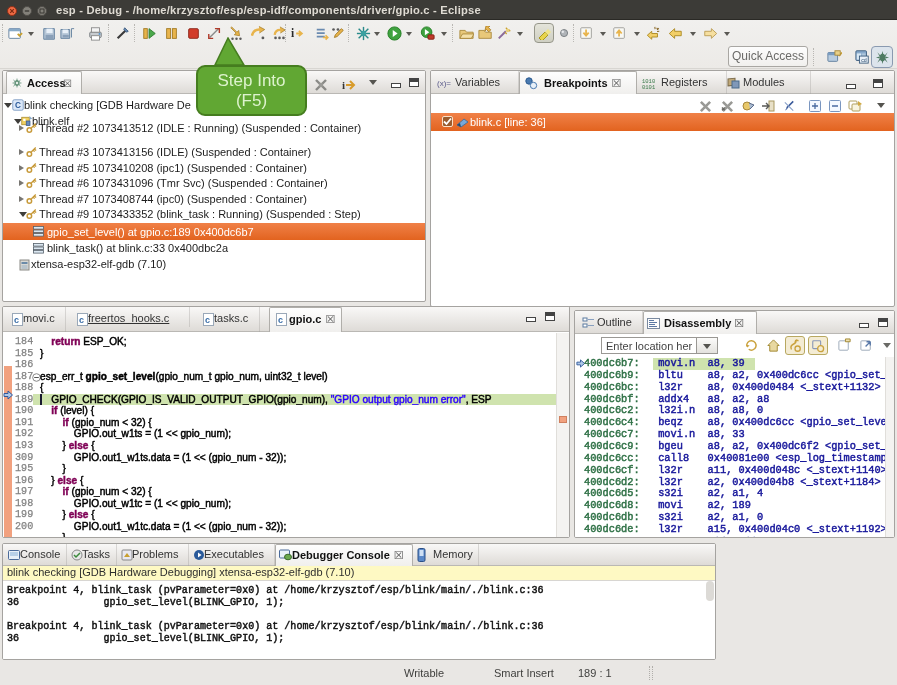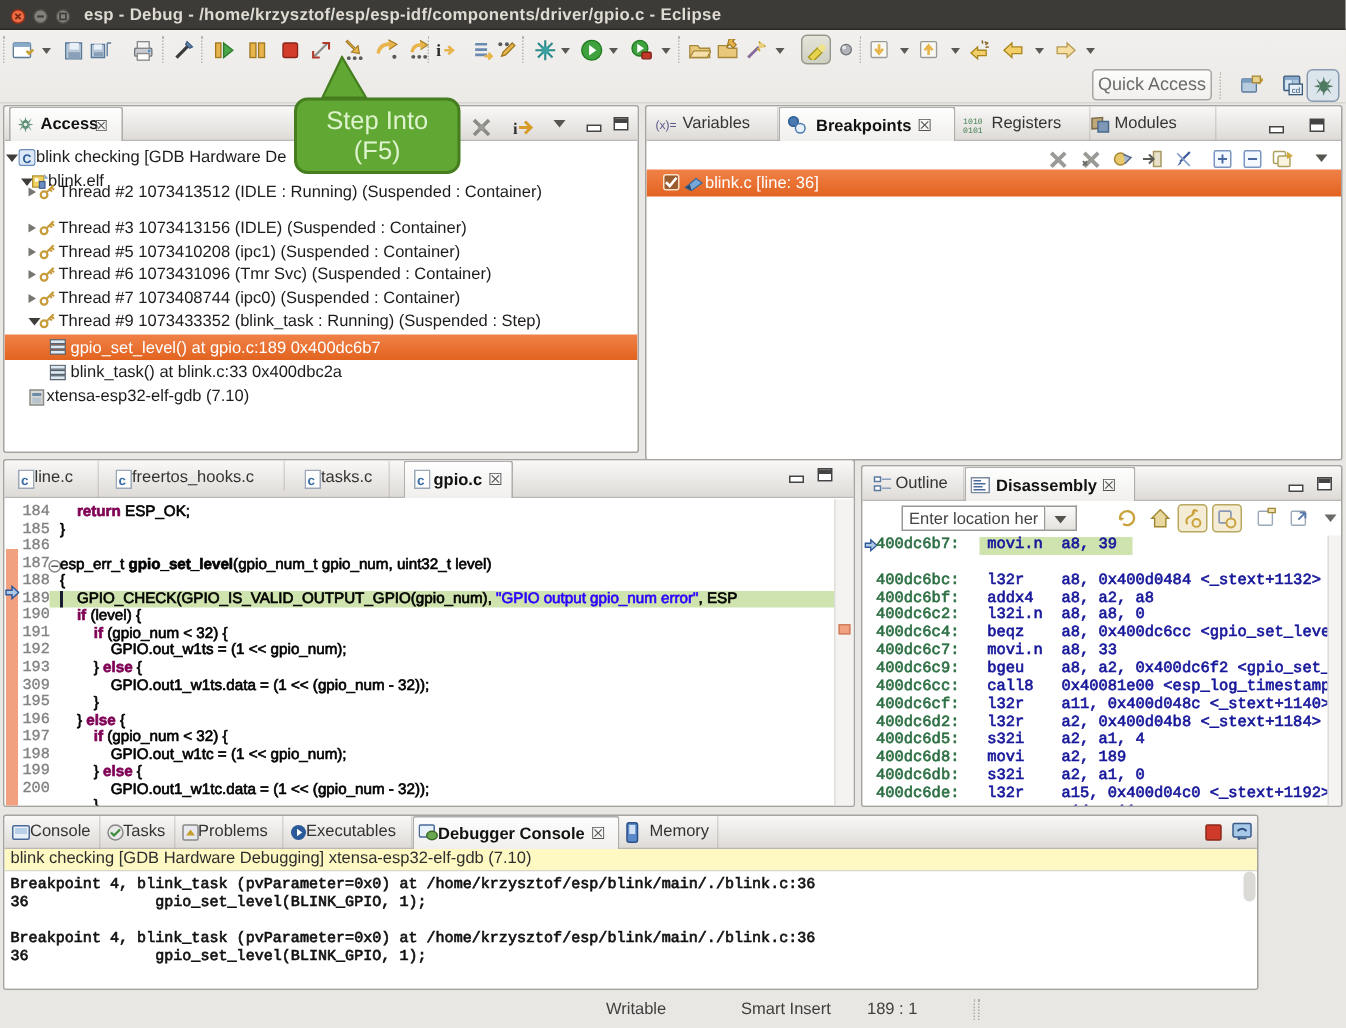--- a/index.html
+++ b/index.html
@@ -432,22 +432,22 @@
         <path d="M1 8 L8 2 L12 5 L5 10 Z" fill="#78a8d8" stroke="#3a6898" stroke-width="0.8"></path>
         <path d="M1 8 l4 2 l-1 -4z" fill="#2a4a68"></path>
       </svg>
     <span style="left:39px;top:3px;color:#fff;">blink.c [line: 36]</span>
   </div>
 </div>
 
 <div class="panel" id="p-editor" style="left:2px;top:306px;width:568px;height:232px;">
   <div class="tabbar" style="height:25px;"></div>
   <div id="editor-tabs">
-    <div class="tab" style="left:3px;width:60px;height:25px;"><span style="margin-left:17px;">line.c</span></div>
-    <div class="tab" style="left:68px;width:119px;height:20px;"><span style="margin-left:17px;">freertos_hooks.c</span></div>
+    <div class="tab" style="left:3px;width:60px;height:25px;"><span style="margin-left:17px;">movi.c</span></div>
+    <div class="tab" style="left:68px;width:119px;height:20px;text-decoration:underline;"><span style="margin-left:17px;">freertos_hooks.c</span></div>
     <div class="tab" style="left:194px;width:63px;height:25px;"><span style="margin-left:17px;">tasks.c</span></div>
     <div class="tab sel" style="left:266px;width:73px;height:25px;"><span style="margin-left:19px;">gpio.c</span><span style="margin-left:4px;color:#555;font-weight:normal;">☒</span></div>
     <svg class="cfic" style="position:absolute;left:9px;top:6px;" width="11" height="13" viewBox="0 0 11 13">
         <rect x="0.5" y="0.5" width="10" height="12" fill="#fff" stroke="#9aa8b8"></rect>
         <text x="2" y="10" font-size="9" font-weight="bold" fill="#3a6ea8" font-family="Liberation Sans">c</text>
       </svg>
     <svg class="cfic" style="position:absolute;left:74px;top:6px;" width="11" height="13" viewBox="0 0 11 13">
         <rect x="0.5" y="0.5" width="10" height="12" fill="#fff" stroke="#9aa8b8"></rect>
         <text x="2" y="10" font-size="9" font-weight="bold" fill="#3a6ea8" font-family="Liberation Sans">c</text>
       </svg>
@@ -561,39 +561,40 @@
         <path d="M7 9 l5-5 M12 4 v4 M12 4 h-4" stroke="#5878a8" stroke-width="1.4" fill="none"></path>
       </svg>
     <div class="varr" style="left:308px;top:8px;border-top-color:transparent;border:4px solid transparent;border-top:5px solid #6a6a66;"></div>
   </div>
   <div id="disasm-body" style="position:absolute;left:0;top:46px;right:0;bottom:0;background:#fff;">
     <div style="position:absolute;left:78px;top:1px;width:102px;height:11.9px;background:#cfe3ae;"></div>
     <svg style="position:absolute;left:1px;top:2px;" width="9" height="9" viewBox="0 0 10 10">
         <path d="M1 3.5 h4 V1 l4.5 4 L5 9 V6.5 H1 Z" fill="#aec8e8" stroke="#30589a" stroke-width="1"></path>
       </svg>
     <div class="dline" style="top:1px;"><b>400dc6b7:</b>   movi.n  a8, 39</div>
+    <div class="dline" style="top:12.85px;"><b>400dc6b9:</b>   bltu    a8, a2, 0x400dc6cc &lt;gpio_set_</div>
     <div class="dline" style="top:24.7px;"><b>400dc6bc:</b>   l32r    a8, 0x400d0484 &lt;_stext+1132&gt;</div>
     <div class="dline" style="top:36.55px;"><b>400dc6bf:</b>   addx4   a8, a2, a8</div>
     <div class="dline" style="top:48.4px;"><b>400dc6c2:</b>   l32i.n  a8, a8, 0</div>
     <div class="dline" style="top:60.25px;"><b>400dc6c4:</b>   beqz    a8, 0x400dc6cc &lt;gpio_set_leve</div>
     <div class="dline" style="top:72.1px;"><b>400dc6c7:</b>   movi.n  a8, 33</div>
     <div class="dline" style="top:83.95px;"><b>400dc6c9:</b>   bgeu    a8, a2, 0x400dc6f2 &lt;gpio_set_</div>
     <div class="dline" style="top:95.8px;"><b>400dc6cc:</b>   call8   0x40081e00 &lt;esp_log_timestamp</div>
     <div class="dline" style="top:107.65px;"><b>400dc6cf:</b>   l32r    a11, 0x400d048c &lt;_stext+1140&gt;</div>
     <div class="dline" style="top:119.5px;"><b>400dc6d2:</b>   l32r    a2, 0x400d04b8 &lt;_stext+1184&gt;</div>
     <div class="dline" style="top:131.35px;"><b>400dc6d5:</b>   s32i    a2, a1, 4</div>
     <div class="dline" style="top:143.2px;"><b>400dc6d8:</b>   movi    a2, 189</div>
     <div class="dline" style="top:155.05px;"><b>400dc6db:</b>   s32i    a2, a1, 0</div>
     <div class="dline" style="top:166.9px;"><b>400dc6de:</b>   l32r    a15, 0x400d04c0 &lt;_stext+1192&gt;</div>
     <div class="dline" style="top:178.75px;">            mov.n   a14, a11</div>
     <div style="position:absolute;right:0;top:0;bottom:0;width:9px;background:#f4f3f1;border-left:1px solid #e0deda;"></div>
   </div>
 </div>
 
-<div class="panel" id="p-console" style="left:2px;top:543px;width:837px;height:117px;">
+<div class="panel" id="p-console" style="left:2px;top:543px;width:714px;height:117px;">
   <div class="tabbar" style="height:22px;"></div>
   <div id="console-tabs">
     <div class="tab" style="left:2px;width:62px;height:22px;padding-top:4px;"><span style="margin-left:15px;">Console</span></div>
     <div class="tab" style="left:64px;width:50px;height:22px;padding-top:4px;"><span style="margin-left:15px;">Tasks</span></div>
     <div class="tab" style="left:114px;width:72px;height:22px;padding-top:4px;"><span style="margin-left:15px;">Problems</span></div>
     <div class="tab" style="left:186px;width:86px;height:22px;padding-top:4px;"><span style="margin-left:15px;">Executables</span></div>
     <div class="tab sel" style="left:272px;width:138px;height:22px;padding-top:4px;"><span style="margin-left:16px;">Debugger Console</span><span style="margin-left:4px;color:#555;font-weight:normal;">☒</span></div>
     <div class="tab" style="left:410px;width:66px;height:22px;padding-top:4px;"><span style="margin-left:20px;">Memory</span></div>
     <svg class="mico" style="left:5px;top:5px;width:12px;height:12px;" viewBox="0 0 12 12">
         <rect x="0.5" y="1.5" width="11" height="9" rx="1" fill="#e8f0f8" stroke="#4a6a9a"></rect>

